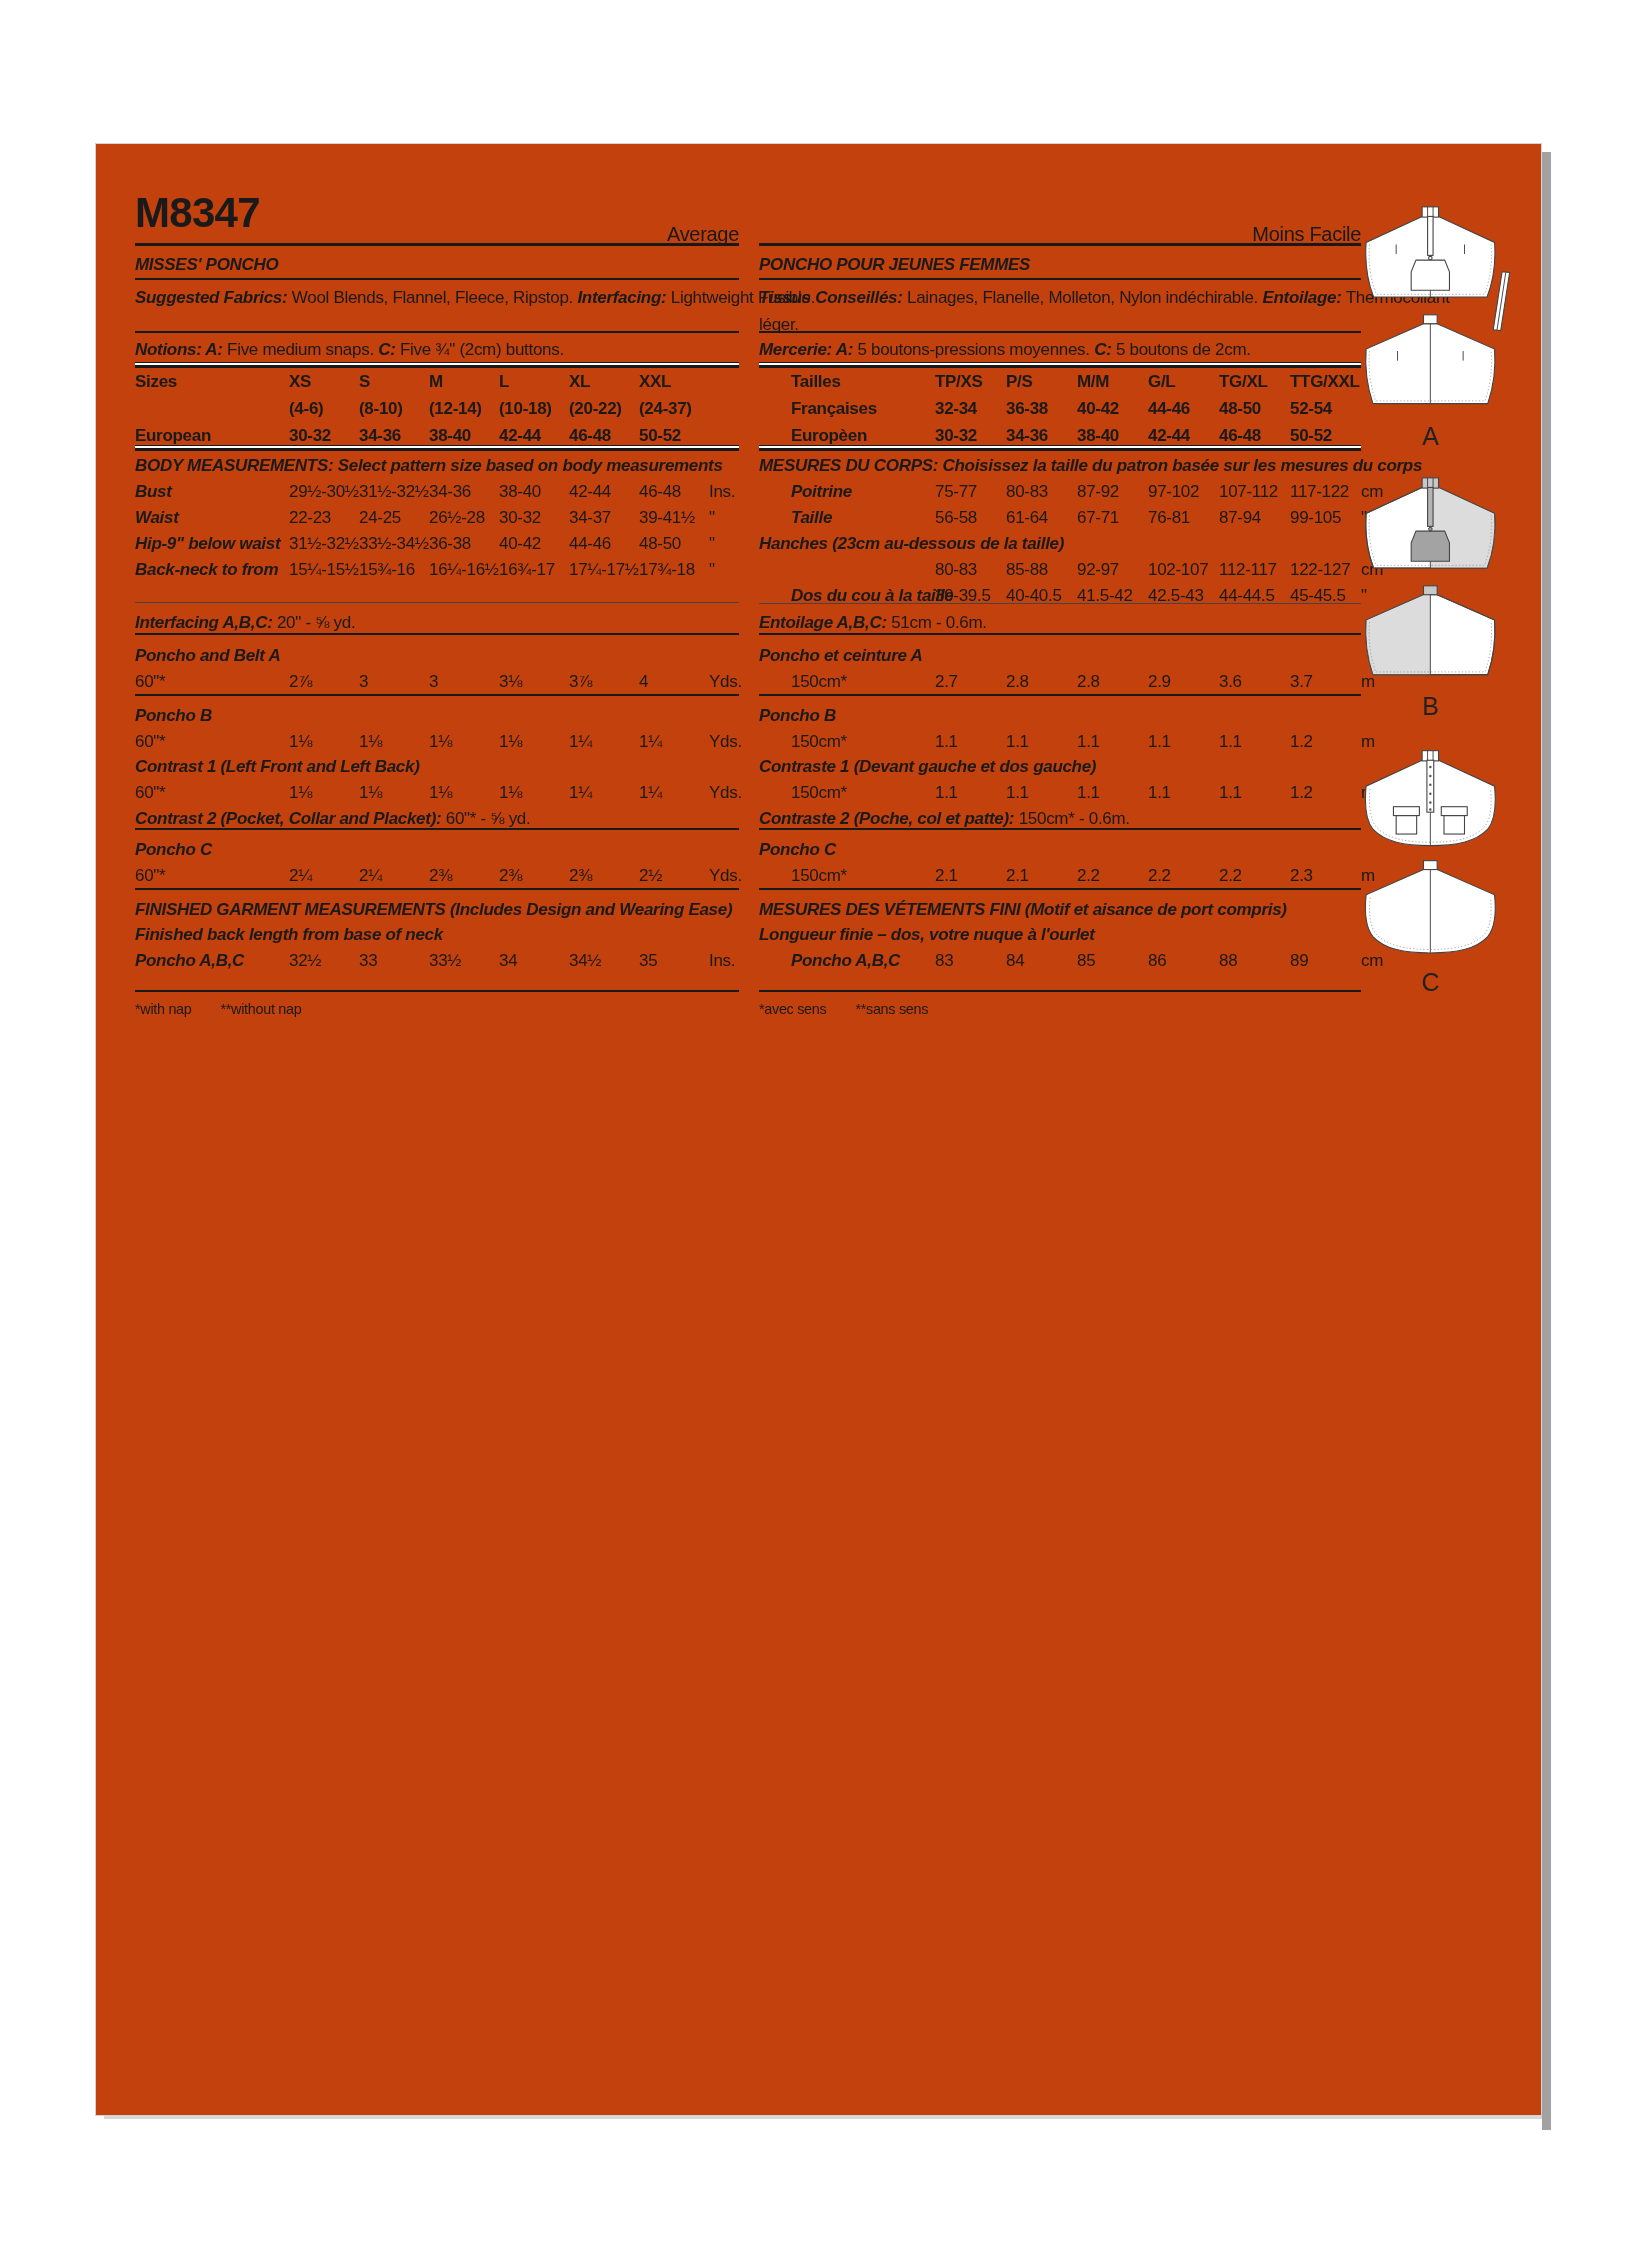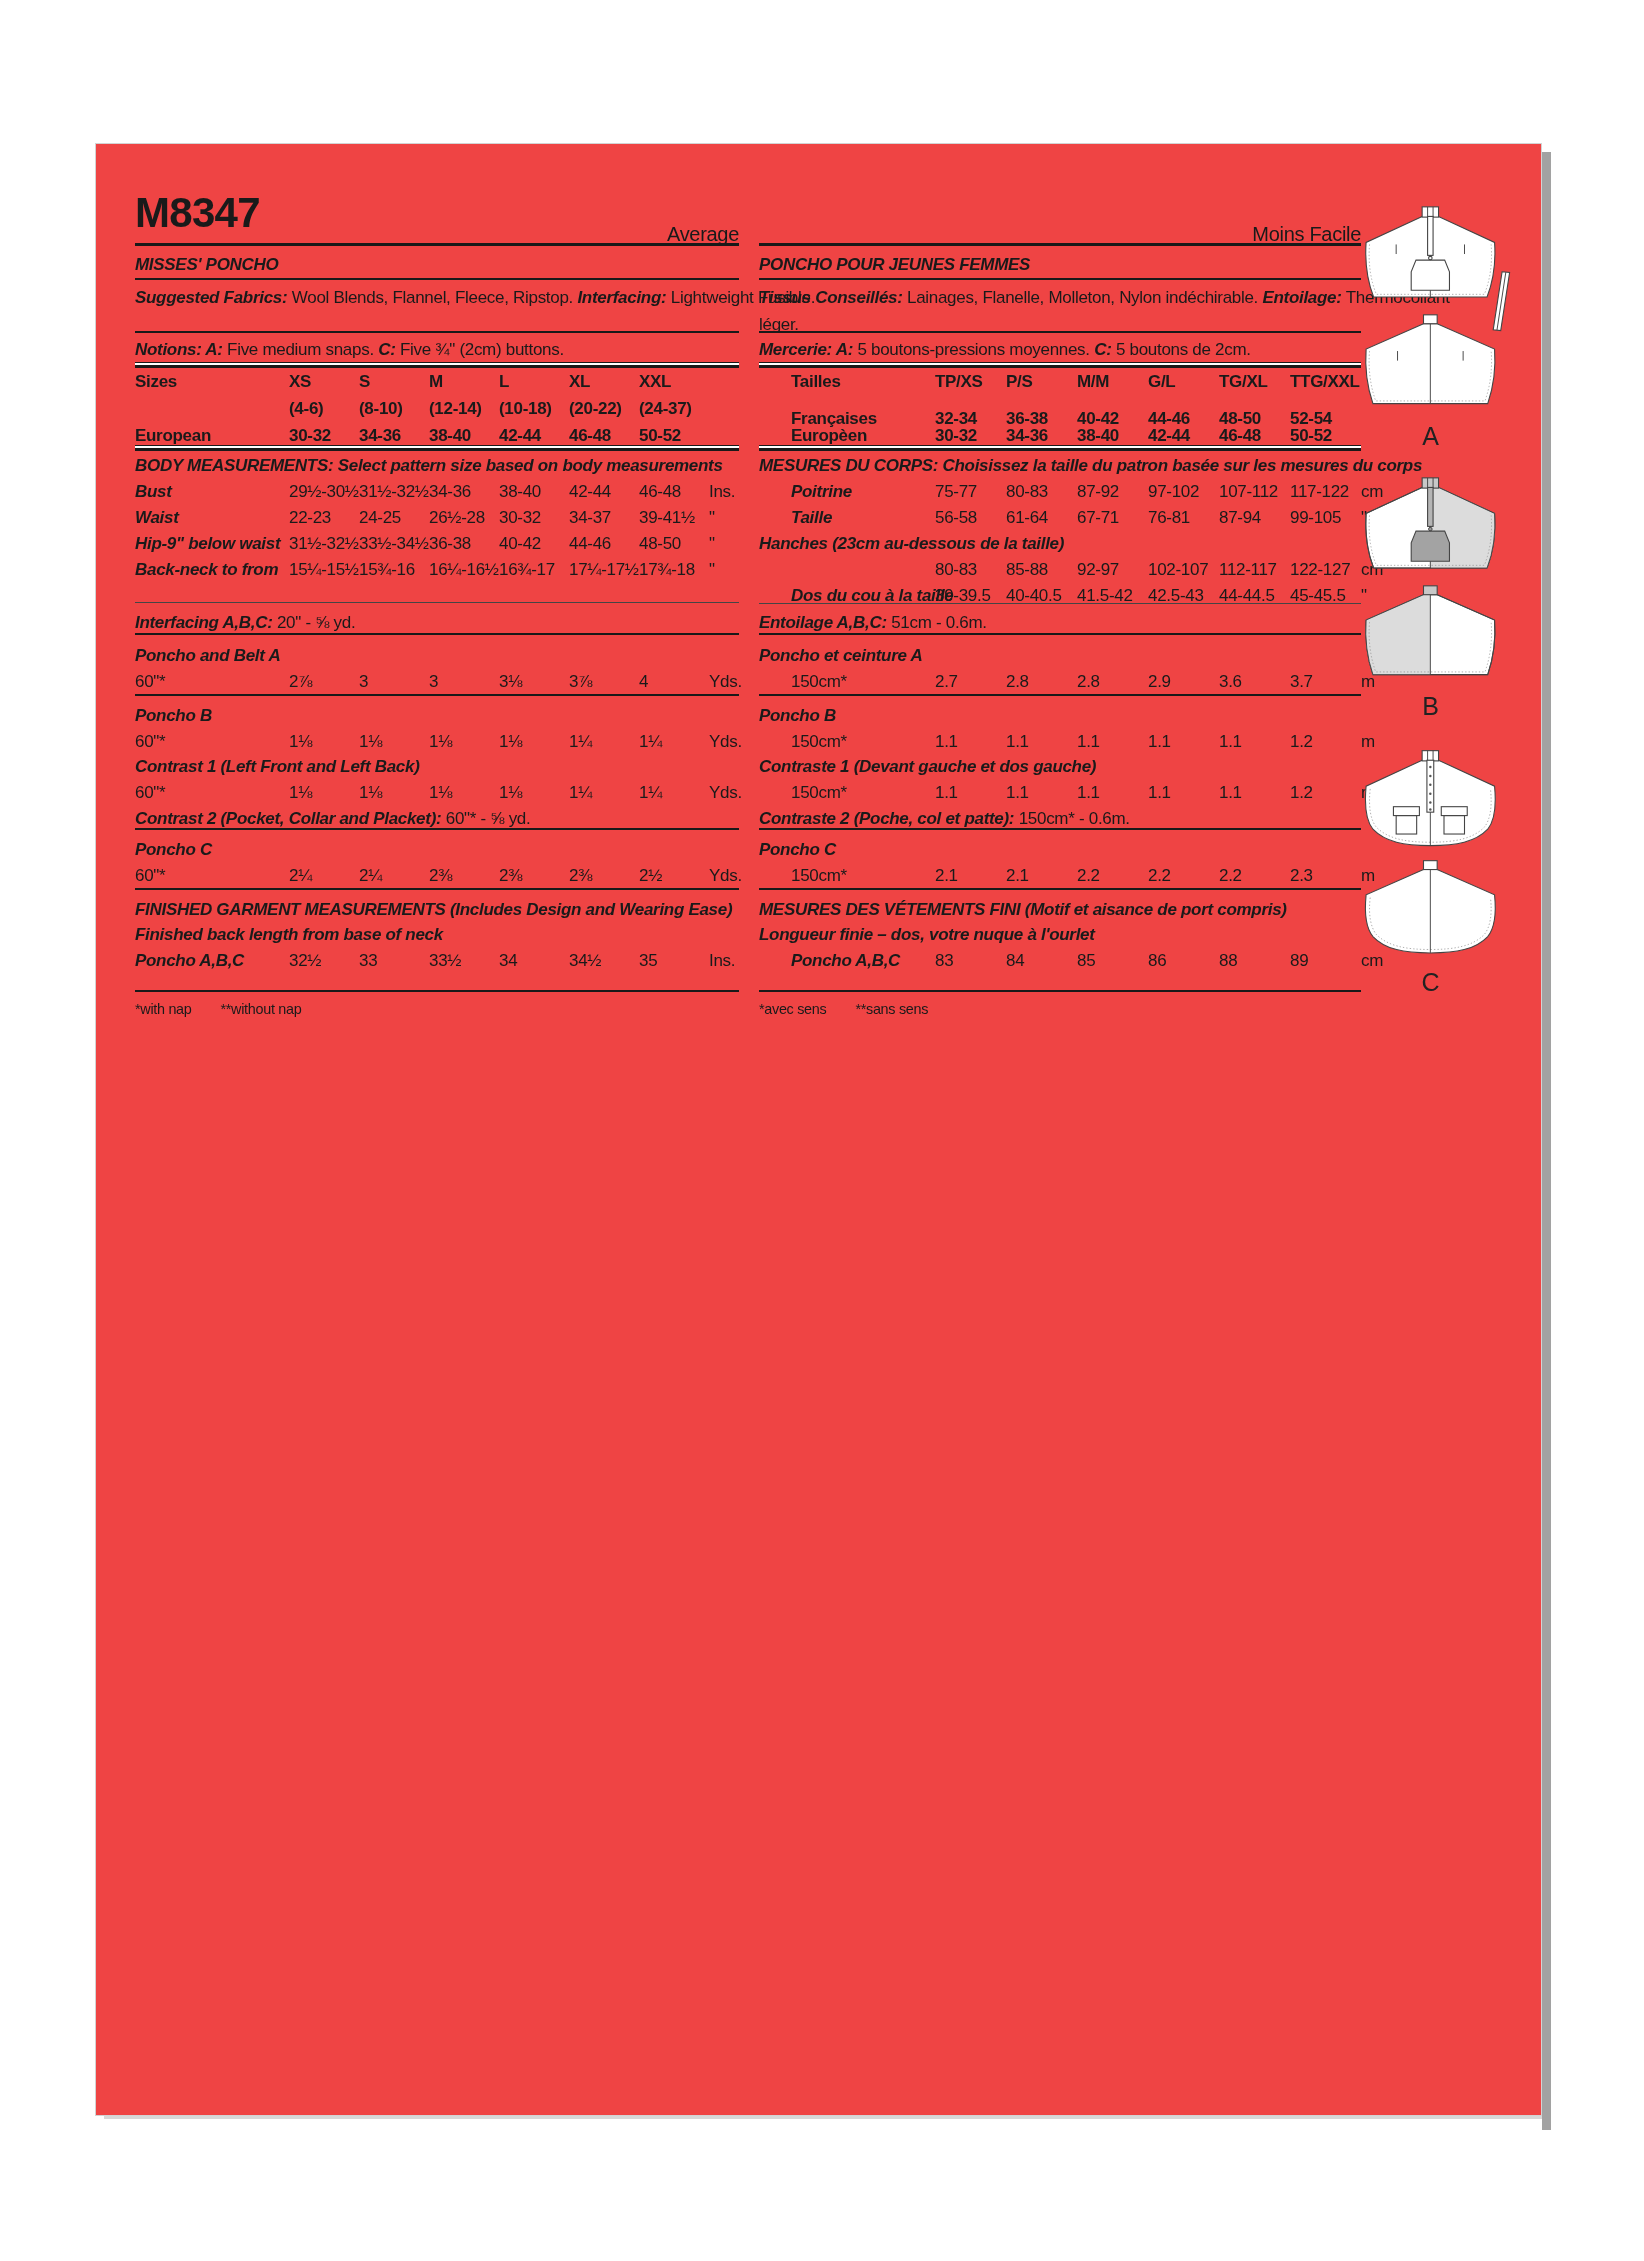--- a/index.html
+++ b/index.html
@@ -1,20 +1,20 @@
 <!DOCTYPE html>
 <html style="font-size:11px"><head>
 <meta charset="utf-8">
 <style>
   html,body{margin:0;padding:0;}
   body{width:1645px;height:2261px;background:#ffffff;position:relative;
        font-family:"Liberation Sans","DejaVu Sans",sans-serif;color:#1a1a1a;
        letter-spacing:-0.3px;}
   .page{position:absolute;left:95px;top:143px;width:1447px;height:1973px;
-        background:#ef4444;border:1.4px solid #d3d3d3;box-sizing:border-box;}
+        background:#c2410c;border:1.4px solid #d3d3d3;box-sizing:border-box;}
   .shadow-r{position:absolute;left:1542px;top:152px;width:9px;height:1978px;background:#a2a2a2;}
   .shadow-b{position:absolute;left:104px;top:2116px;width:1438px;height:3.4px;background:#d8d8d8;}
   .col{position:absolute;top:0;height:925px;}
   .col-en{left:39px;width:604px;}
   .col-fr{left:663px;width:602px;}
   .ln{position:absolute;left:0;width:100%;font-size:17px;line-height:20.6px;white-space:nowrap;}
   .b{font-weight:700;font-style:italic;}
   .code{font-size:42px;font-weight:700;letter-spacing:-0.7px;}
   .diff{position:absolute;right:0;top:20.6px;font-size:20px;}
   .rule{position:absolute;left:0;width:100%;height:2.1px;background:#191919;}
@@ -224,21 +224,21 @@
     <div class="trow g-fr hdrv" style="top:228px">
       <span class="cell">Tailles</span>
       <span class="cell">TP/XS</span>
         <span class="cell">P/S</span>
         <span class="cell">M/M</span>
         <span class="cell">G/L</span>
         <span class="cell">TG/XL</span>
         <span class="cell">TTG/XXL</span>
       <span class="cell"></span>
     </div>
-    <div class="trow g-fr hdrv" style="top:265px">
+    <div class="trow g-fr hdrv" style="top:255px">
       <span class="cell">Françaises</span>
       <span class="cell">32-34</span>
         <span class="cell">36-38</span>
         <span class="cell">40-42</span>
         <span class="cell">44-46</span>
         <span class="cell">48-50</span>
         <span class="cell">52-54</span>
       <span class="cell"></span>
     </div>
     <div class="trow g-fr hdrv" style="top:282px">

